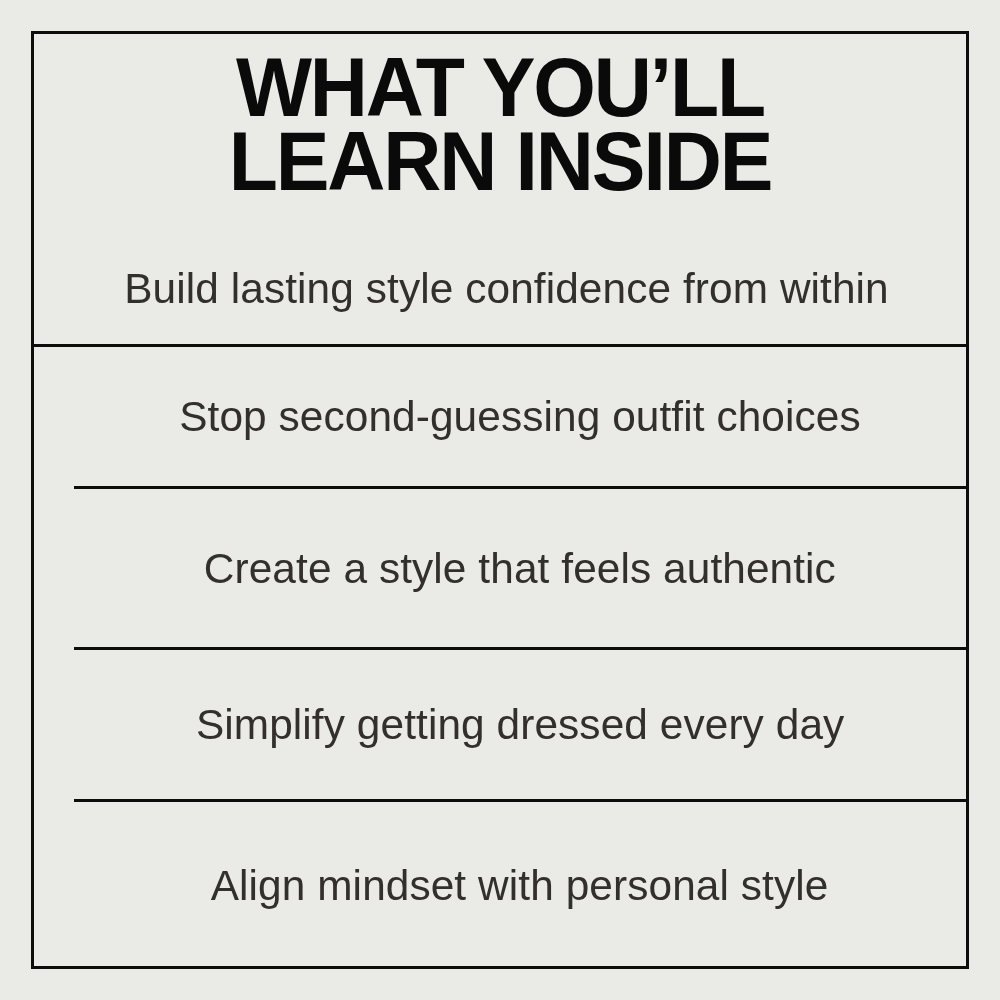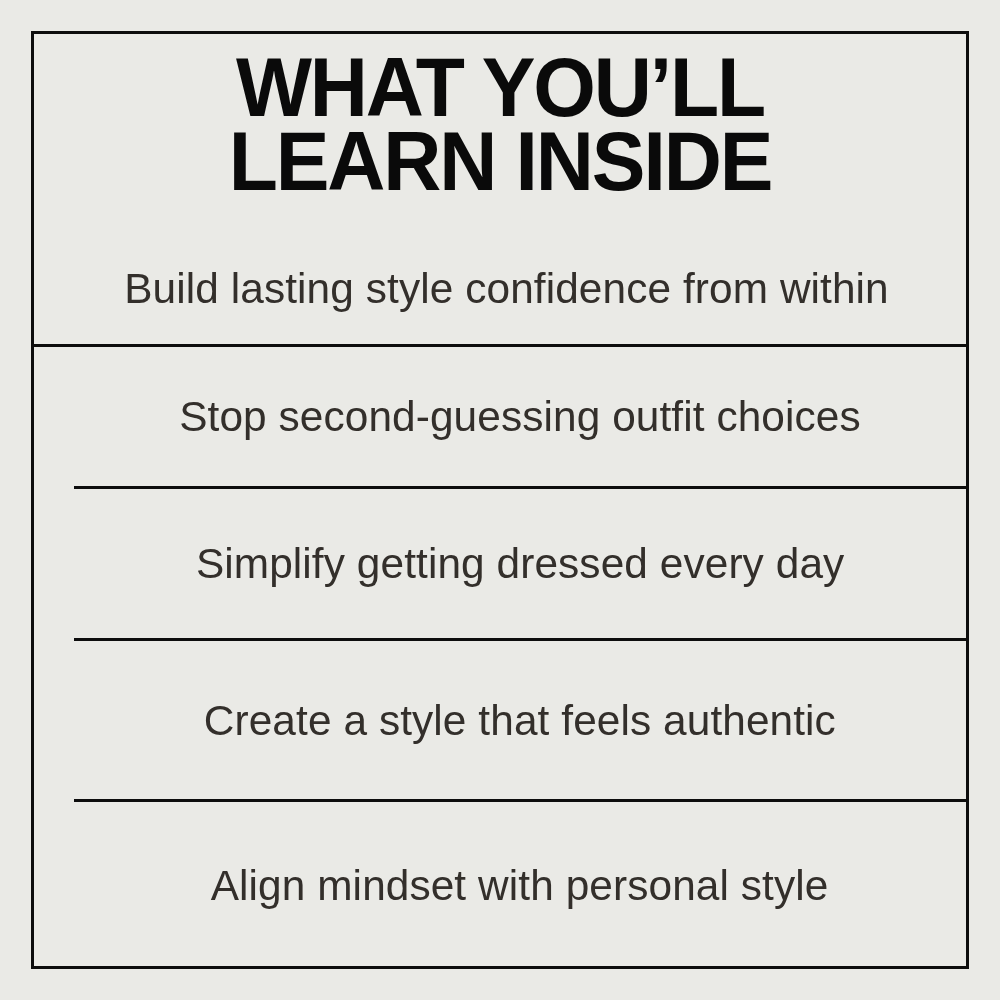--- a/index.html
+++ b/index.html
@@ -120,25 +120,25 @@
     <div class="title-sub">
       <span class="row-text">Build lasting style confidence from within</span>
     </div>
 
   </div>
 
   <div class="row row-1">
     <span class="row-text">Stop second-guessing outfit choices</span>
   </div>
 
+  <div class="row row-2">
+    <span class="row-text">Create a style that feels authentic</span>
+  </div>
+
   <div class="row row-3">
     <span class="row-text">Simplify getting dressed every day</span>
-  </div>
-
-  <div class="row row-2">
-    <span class="row-text">Create a style that feels authentic</span>
   </div>
 
   <div class="row row-4">
     <span class="row-text">Align mindset with personal style</span>
   </div>
 
 </div>
 
 </body></html>

